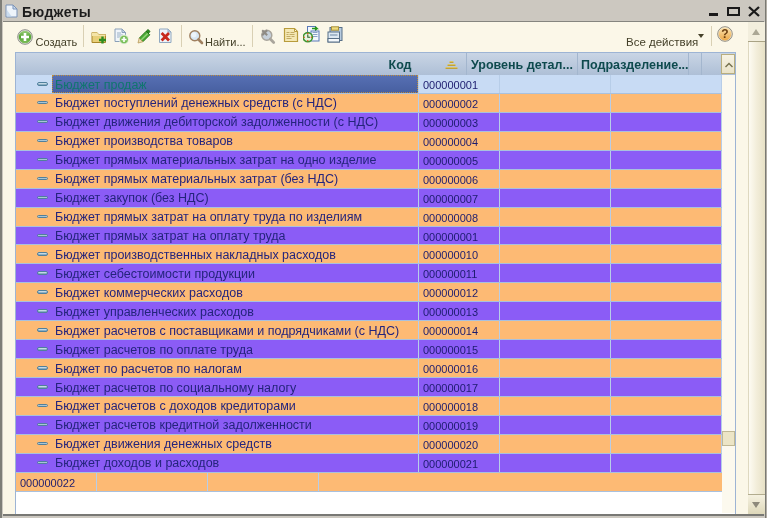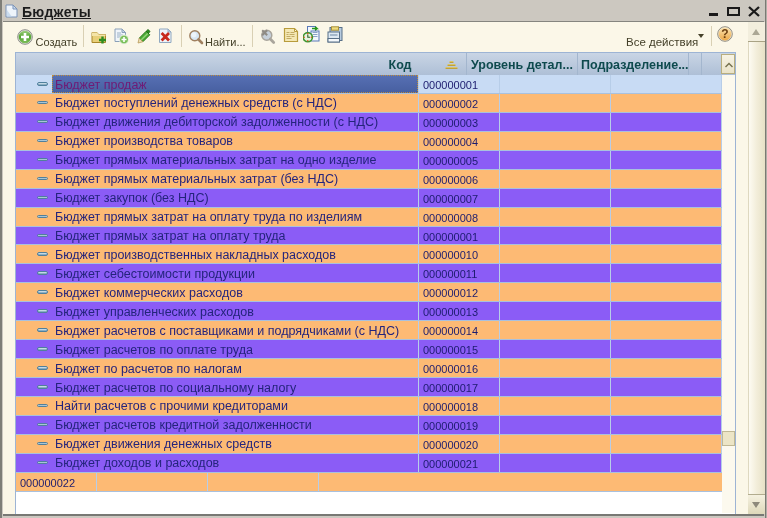--- a/index.html
+++ b/index.html
@@ -1,21 +1,21 @@
 <!DOCTYPE html>
 <html><head><meta charset="utf-8">
 <style>
 * { margin:0; padding:0; box-sizing:border-box; }
 html,body { width:767px; height:518px; overflow:hidden; }
 body { font-family:"Liberation Sans",sans-serif; }
 #win { position:relative; width:767px; height:518px; background:#ccc8c0; overflow:hidden; }
 #win::before { content:""; position:absolute; left:0; top:0; width:1.5px; height:518px; background:#7e7e78; z-index:5; }
 #win::after { content:""; position:absolute; right:0; top:0; width:2px; height:518px; background:linear-gradient(90deg,#7a7a74 0 1px,#b2aea6 1px 2px); z-index:5; }
 
-.titletext { position:absolute; left:22px; top:3.5px; font-size:14px; font-weight:bold; color:#1c1c1c; letter-spacing:0.3px;text-decoration:underline; }
+.titletext { position:absolute; left:22px; top:3.5px; font-size:14px; font-weight:bold; color:#1c1c1c; letter-spacing:0.3px; }
 #content { position:absolute; left:3px; top:21px; width:761px; height:495px; background:#fbf7e8; border-top:1px solid #85857f; border-bottom:2px solid #787874; }
 .abs { position:absolute; }
 .tbtxt { font-size:11px; color:#45412a;margin-top:6px; }
 .sep { position:absolute; width:1px; background:#d9d0b4; }
 
 
 #table { position:absolute; left:15px; top:52px; width:721px; height:462px; background:#fff; border:1px solid #9db4d4; border-bottom:none; }
 #thead { position:absolute; left:0; top:0; width:719px; height:22px; background:linear-gradient(#c9d5e5,#aebfd6); display:flex; }
 #thead .hc { height:22px; border-right:1px solid #a3b6ce; font-size:12.5px; font-weight:bold; color:#0e4a4e; line-height:24px; white-space:nowrap; overflow:hidden; }
 #hc1 { width:370px; padding-left:4.5px;margin-top:32px; }
@@ -30,21 +30,21 @@
 .c-code { width:81px; border-right:1px solid #b7cde8; font-size:11px; color:#1c1c6e; line-height:21px; padding-left:4px; }
 .c-lvl { width:111px; border-right:1px solid #b7cde8; }
 .c-dep { width:111px; border-right:1px solid #b7cde8; }
 .c-scr { width:13px; }
 .row.even { background:#fdba74; }
 .row.odd { background:#8b5cf6; }
 .nm { position:absolute; left:39px; top:2.5px; font-size:12.5px; color:#24247c; white-space:nowrap; }
 .pill { position:absolute; left:21px; top:7px; width:10.5px; height:3.5px; border:1px solid #50809c; border-radius:3px; background:linear-gradient(#dfecf2 0%,#b5cedb 40%,#84aac0 80%,#6996ae 100%); }
 .row.sel { background:#c8dbf4; }
 .row.sel .c-name::after { content:""; position:absolute; left:35.5px; top:0; width:366.5px; height:100%; background:linear-gradient(#5770b4,#475fa0); outline:1px dotted #bf8e3c; outline-offset:-1px; }
-.row.sel .nm { color:#701a75; z-index:2; }
+.row.sel .nm { color:#0f766e; z-index:2; }
 .row.sel .c-code, .row.sel .c-lvl, .row.sel .c-dep { background:#c8dbf4; }
 #sorticon { position:absolute; right:8px; top:8px; width:13px; height:8px; }
 #hscrollbtn { position:absolute; left:704.5px; top:0.5px; width:14px; height:20px; background:linear-gradient(#f7f3e4,#eae3c8); border:1px solid #b9ae7e; z-index:2; }
 #hscrollbtn svg { position:absolute; left:2px; top:6px; }
 #strip { position:absolute; left:706px; top:22px; width:13px; height:438px; background:#fcf9ee; z-index:2; }
 #thumb { position:absolute; left:706px; top:378px; width:13px; height:15px; background:#ece5c6; border:1px solid #c0b894; z-index:3; }
 
 
 #oscroll { position:absolute; left:748px; top:22px; width:17px; height:492px; background:linear-gradient(90deg,#fdfbf2 0%,#f3eedb 45%,#e7e1c6 100%); border-left:1px solid #ded8c0; }
 #osb-up { position:absolute; left:748px; top:22px; width:17px; height:20px; background:#f2eedd; border-bottom:1px solid #a9a385; }
@@ -369,21 +369,21 @@
             <span class="nm">Бюджет расчетов по социальному налогу</span>
           </div>
 <div class="c-code">000000017</div>
 <div class="c-lvl"></div>
 <div class="c-dep"></div>
 <div class="c-scr"></div>
 </div>
 <div class="row even">
 <div class="c-name">
             <span class="pill"></span>
-            <span class="nm">Найти расчетов с прочими кредиторами</span>
+            <span class="nm">Бюджет расчетов с доходов кредиторами</span>
           </div>
 <div class="c-code">000000018</div>
 <div class="c-lvl"></div>
 <div class="c-dep"></div>
 <div class="c-scr"></div>
 </div>
 <div class="row odd">
 <div class="c-name">
             <span class="pill"></span>
             <span class="nm">Бюджет расчетов кредитной задолженности</span>

